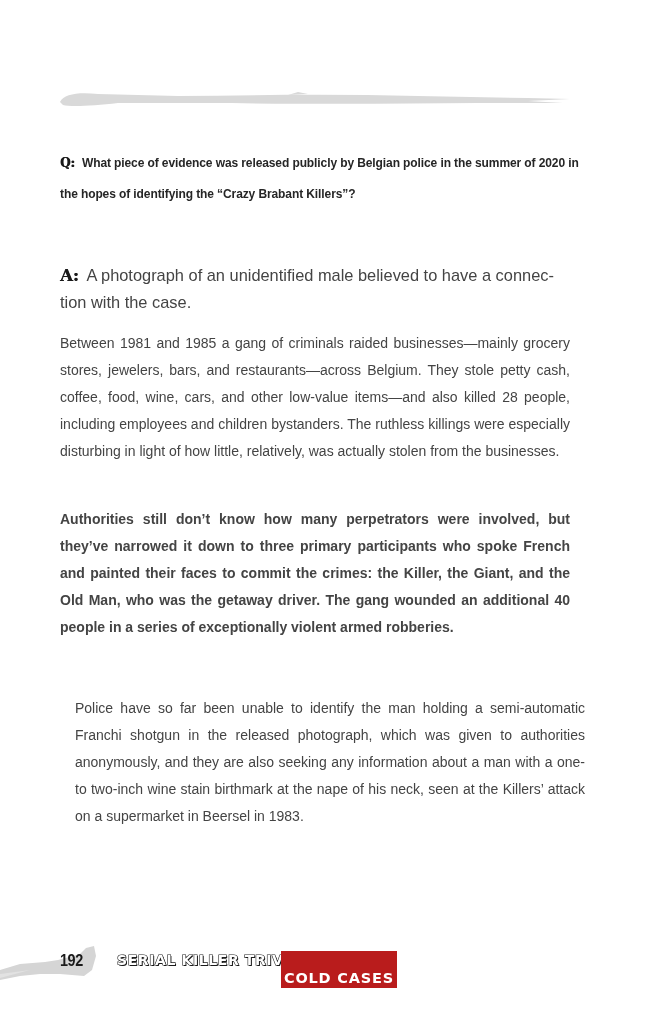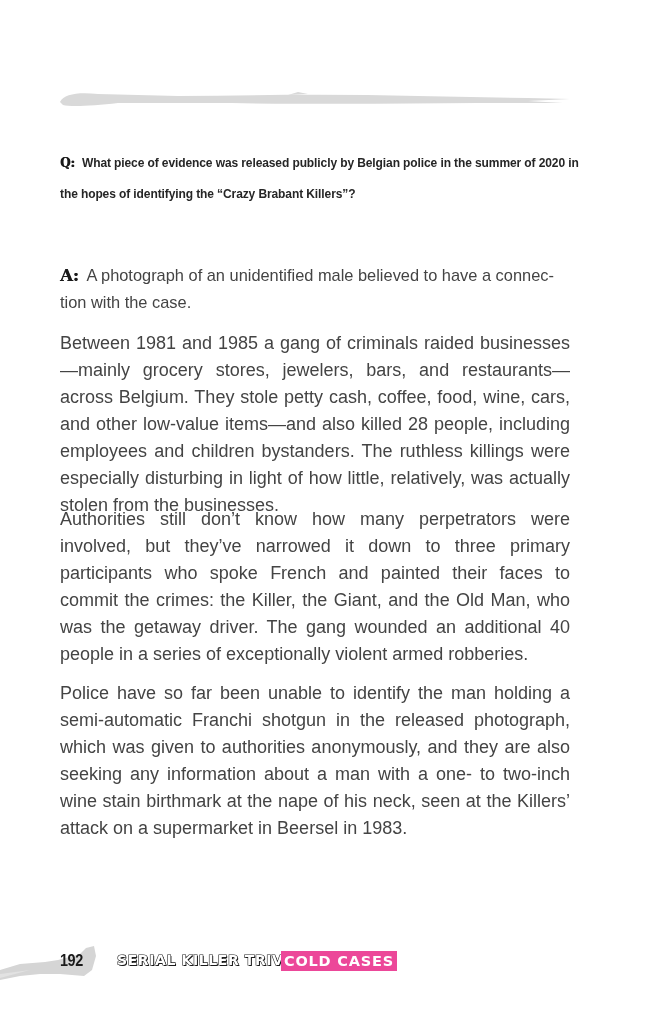--- a/index.html
+++ b/index.html
@@ -48,28 +48,28 @@
       width: 512px;
       font-size: 16.4px;
       line-height: 26px;
       color: #444;
       font-weight: normal;
     }
     .body-para {
       position: absolute;
       left: 60px;
       width: 510px;
-      font-size: 18px;
+      font-size: 14px;
       line-height: 27px;
       color: #444;
       text-align: justify;
       text-align-last: left;
     }
     .p1 { top: 330px; }
-    .p2 { top: 506px; }
+    .p2 { top: 506px; font-weight: bold; }
     .p3 { top: 680px; }
 
     .footer {
       position: absolute;
       left: 0;
       top: 940px;
       width: 576px;
       height: 46px;
     }
     .footer-brush {
@@ -101,27 +101,27 @@
       letter-spacing: 0.6px;
       color: #ffffff;
       -webkit-text-stroke: 1.2px #1a1a1a;
       paint-order: stroke fill;
       text-shadow: 1px 1px 0 #1a1a1a;
     }
     .book-subtitle {
       position: absolute;
       left: 281px;
       top: 11px;
-      background: #ec4899;
+      background: #b91c1c;
       color: #ffffff;
       font-family: "DejaVu Sans", sans-serif;
       font-weight: bold;
       font-size: 14.5px;
       letter-spacing: 0.8px;
-      padding: 1px 3px 1px 3px;
+      padding: 18px 3px 1px 3px;
       line-height: 18px;
     }
   </style>
 </head>
 <body>
 
 <svg class="top-brush" viewBox="0 0 515 24" preserveAspectRatio="none">
   <path d="M2 14 C 6 6, 20 4, 40 6 L 120 8 C 200 7, 280 6, 360 8 L 470 10 L 512 11 L 470 13 L 505 15 L 420 15 C 330 16, 230 16, 150 15 L 60 15 C 35 18, 12 19, 5 17 Z" fill="#d9d9d9"></path>
   <path d="M230 7 L 240 4 L 250 6 Z" fill="#d9d9d9"></path>
 </svg>
@@ -131,21 +131,21 @@
   <span>What piece of evidence was released publicly by Belgian police in the summer of 2020 in the hopes of identifying the “Crazy Brabant Killers”?</span>
 </div>
 
 <div class="answer">
   <span class="qa-marker">A:</span>
   <span>A photograph of an unidentified male believed to have a connec­tion with the case.</span>
 </div>
 
 <p class="body-para p1" style="margin:0">Between 1981 and 1985 a gang of criminals raided businesses—mainly grocery stores, jewelers, bars, and restaurants—across Belgium. They stole petty cash, coffee, food, wine, cars, and other low-value items—and also killed 28 people, including employees and children bystanders. The ruthless killings were especially disturbing in light of how little, relatively, was actually stolen from the businesses.</p>
 <p class="body-para p2" style="margin:0">Authorities still don’t know how many perpetrators were involved, but they’ve narrowed it down to three primary participants who spoke French and painted their faces to commit the crimes: the Killer, the Giant, and the Old Man, who was the getaway driver. The gang wounded an additional 40 people in a series of exceptionally violent armed robberies.</p>
-<p class="body-para p3" style="margin:0">Police have so far been unable to identify the man holding a semi-automatic Franchi shotgun in the released photograph, which was given to authorities anonymously, and they are also seeking any infor­mation about a man with a one- to two-inch wine stain birthmark at the nape of his neck, seen at the Killers’ attack on a supermarket in Beersel in 1983.</p>
+<p class="body-para p3" style="margin:15px">Police have so far been unable to identify the man holding a semi-automatic Franchi shotgun in the released photograph, which was given to authorities anonymously, and they are also seeking any infor­mation about a man with a one- to two-inch wine stain birthmark at the nape of his neck, seen at the Killers’ attack on a supermarket in Beersel in 1983.</p>
 
 <div class="footer">
   <svg class="footer-brush" viewBox="0 0 100 44" preserveAspectRatio="none">
     <path d="M0 30 L 20 24 L 45 22 L 58 20 L 80 14 L 86 8 L 94 6 L 96 16 L 92 30 L 84 36 L 60 34 L 40 34 L 20 36 L 0 40 Z" fill="#d5d5d5"></path>
     <path d="M0 34 L 30 30 L 0 38 Z" fill="#e2e2e2"></path>
   </svg>
   <span class="page-number">192</span>
   <span class="book-title">SERIAL KILLER TRIVIA:</span>
   <span class="book-subtitle">COLD CASES</span>
 </div>

